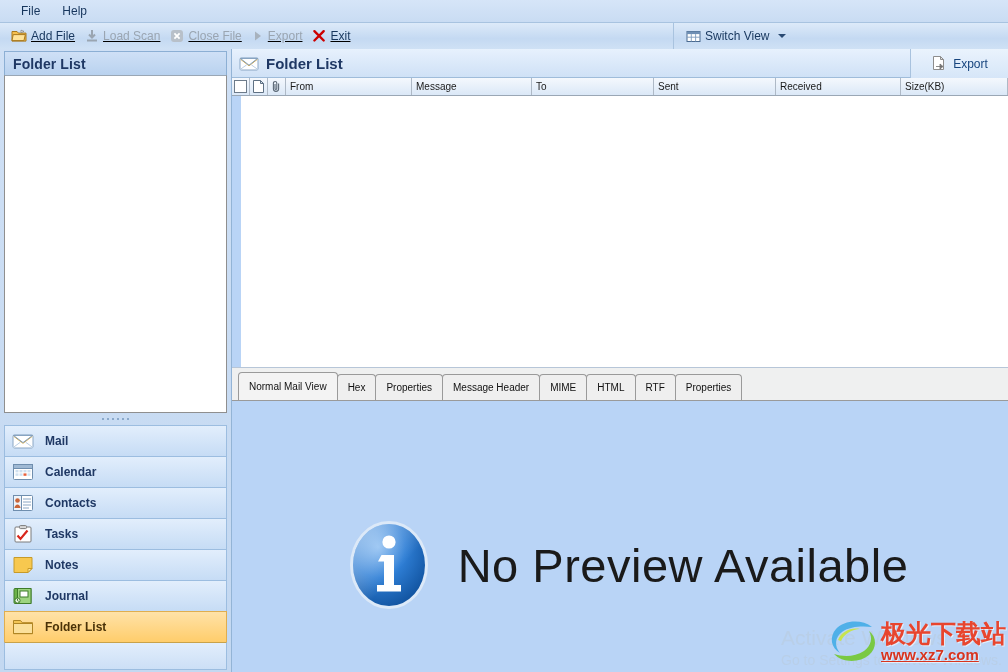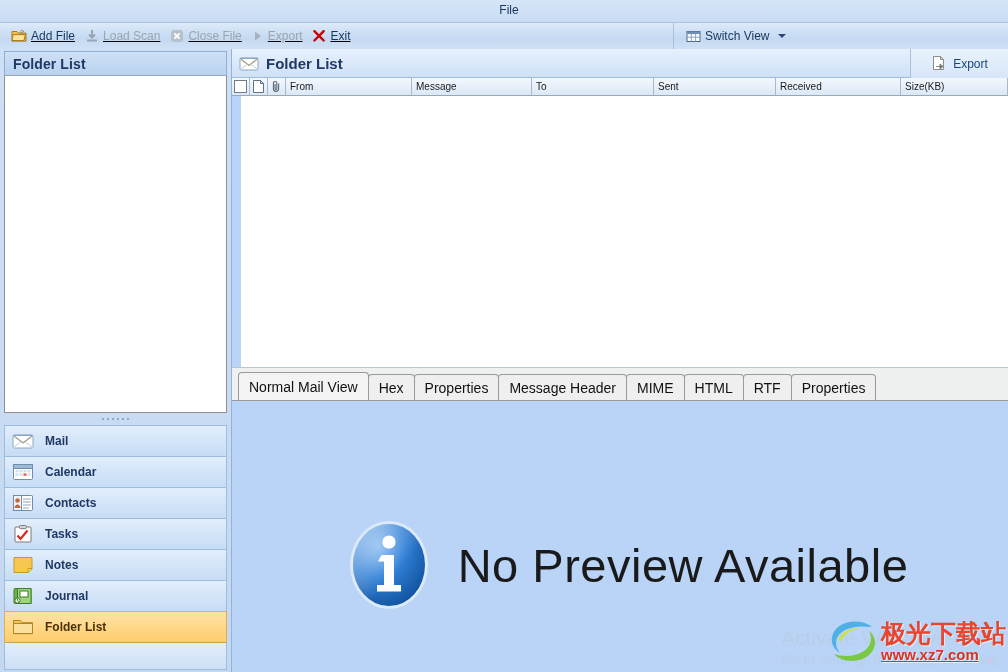--- a/index.html
+++ b/index.html
@@ -21,21 +21,20 @@
   }
 
   
   .menubar {
     height: 22px;
     background: linear-gradient(#d6e5f8, #c9dcf3);
     display: flex;
     align-items: center;
     padding-left: 10px;
     border-bottom: 1px solid #a8c3e0;
-    flex-direction: column;
   }
   .menubar .mi {
     padding: 2px 11px;
     color: #17365d;
     font-size: 12px;
     line-height: 16px;
     cursor: default;
   }
 
   
@@ -219,21 +218,21 @@
     display: flex;
     align-items: flex-end;
     padding-left: 6px;
     border-top: 1px solid #b7c6d8;
     box-sizing: border-box;
   }
   .tab {
     height: 26px;
     display: flex; align-items: center;
     padding: 0 10px;
-    font-size: 14px;
+    font-size: 10px;
     color: #111;
     background: #efefef;
     border: 1px solid #9a9a9a;
     border-bottom: none;
     border-top-left-radius: 4px;
     border-top-right-radius: 4px;
     margin-right: -1px;
     box-sizing: border-box;
     cursor: default;
     white-space: nowrap;

